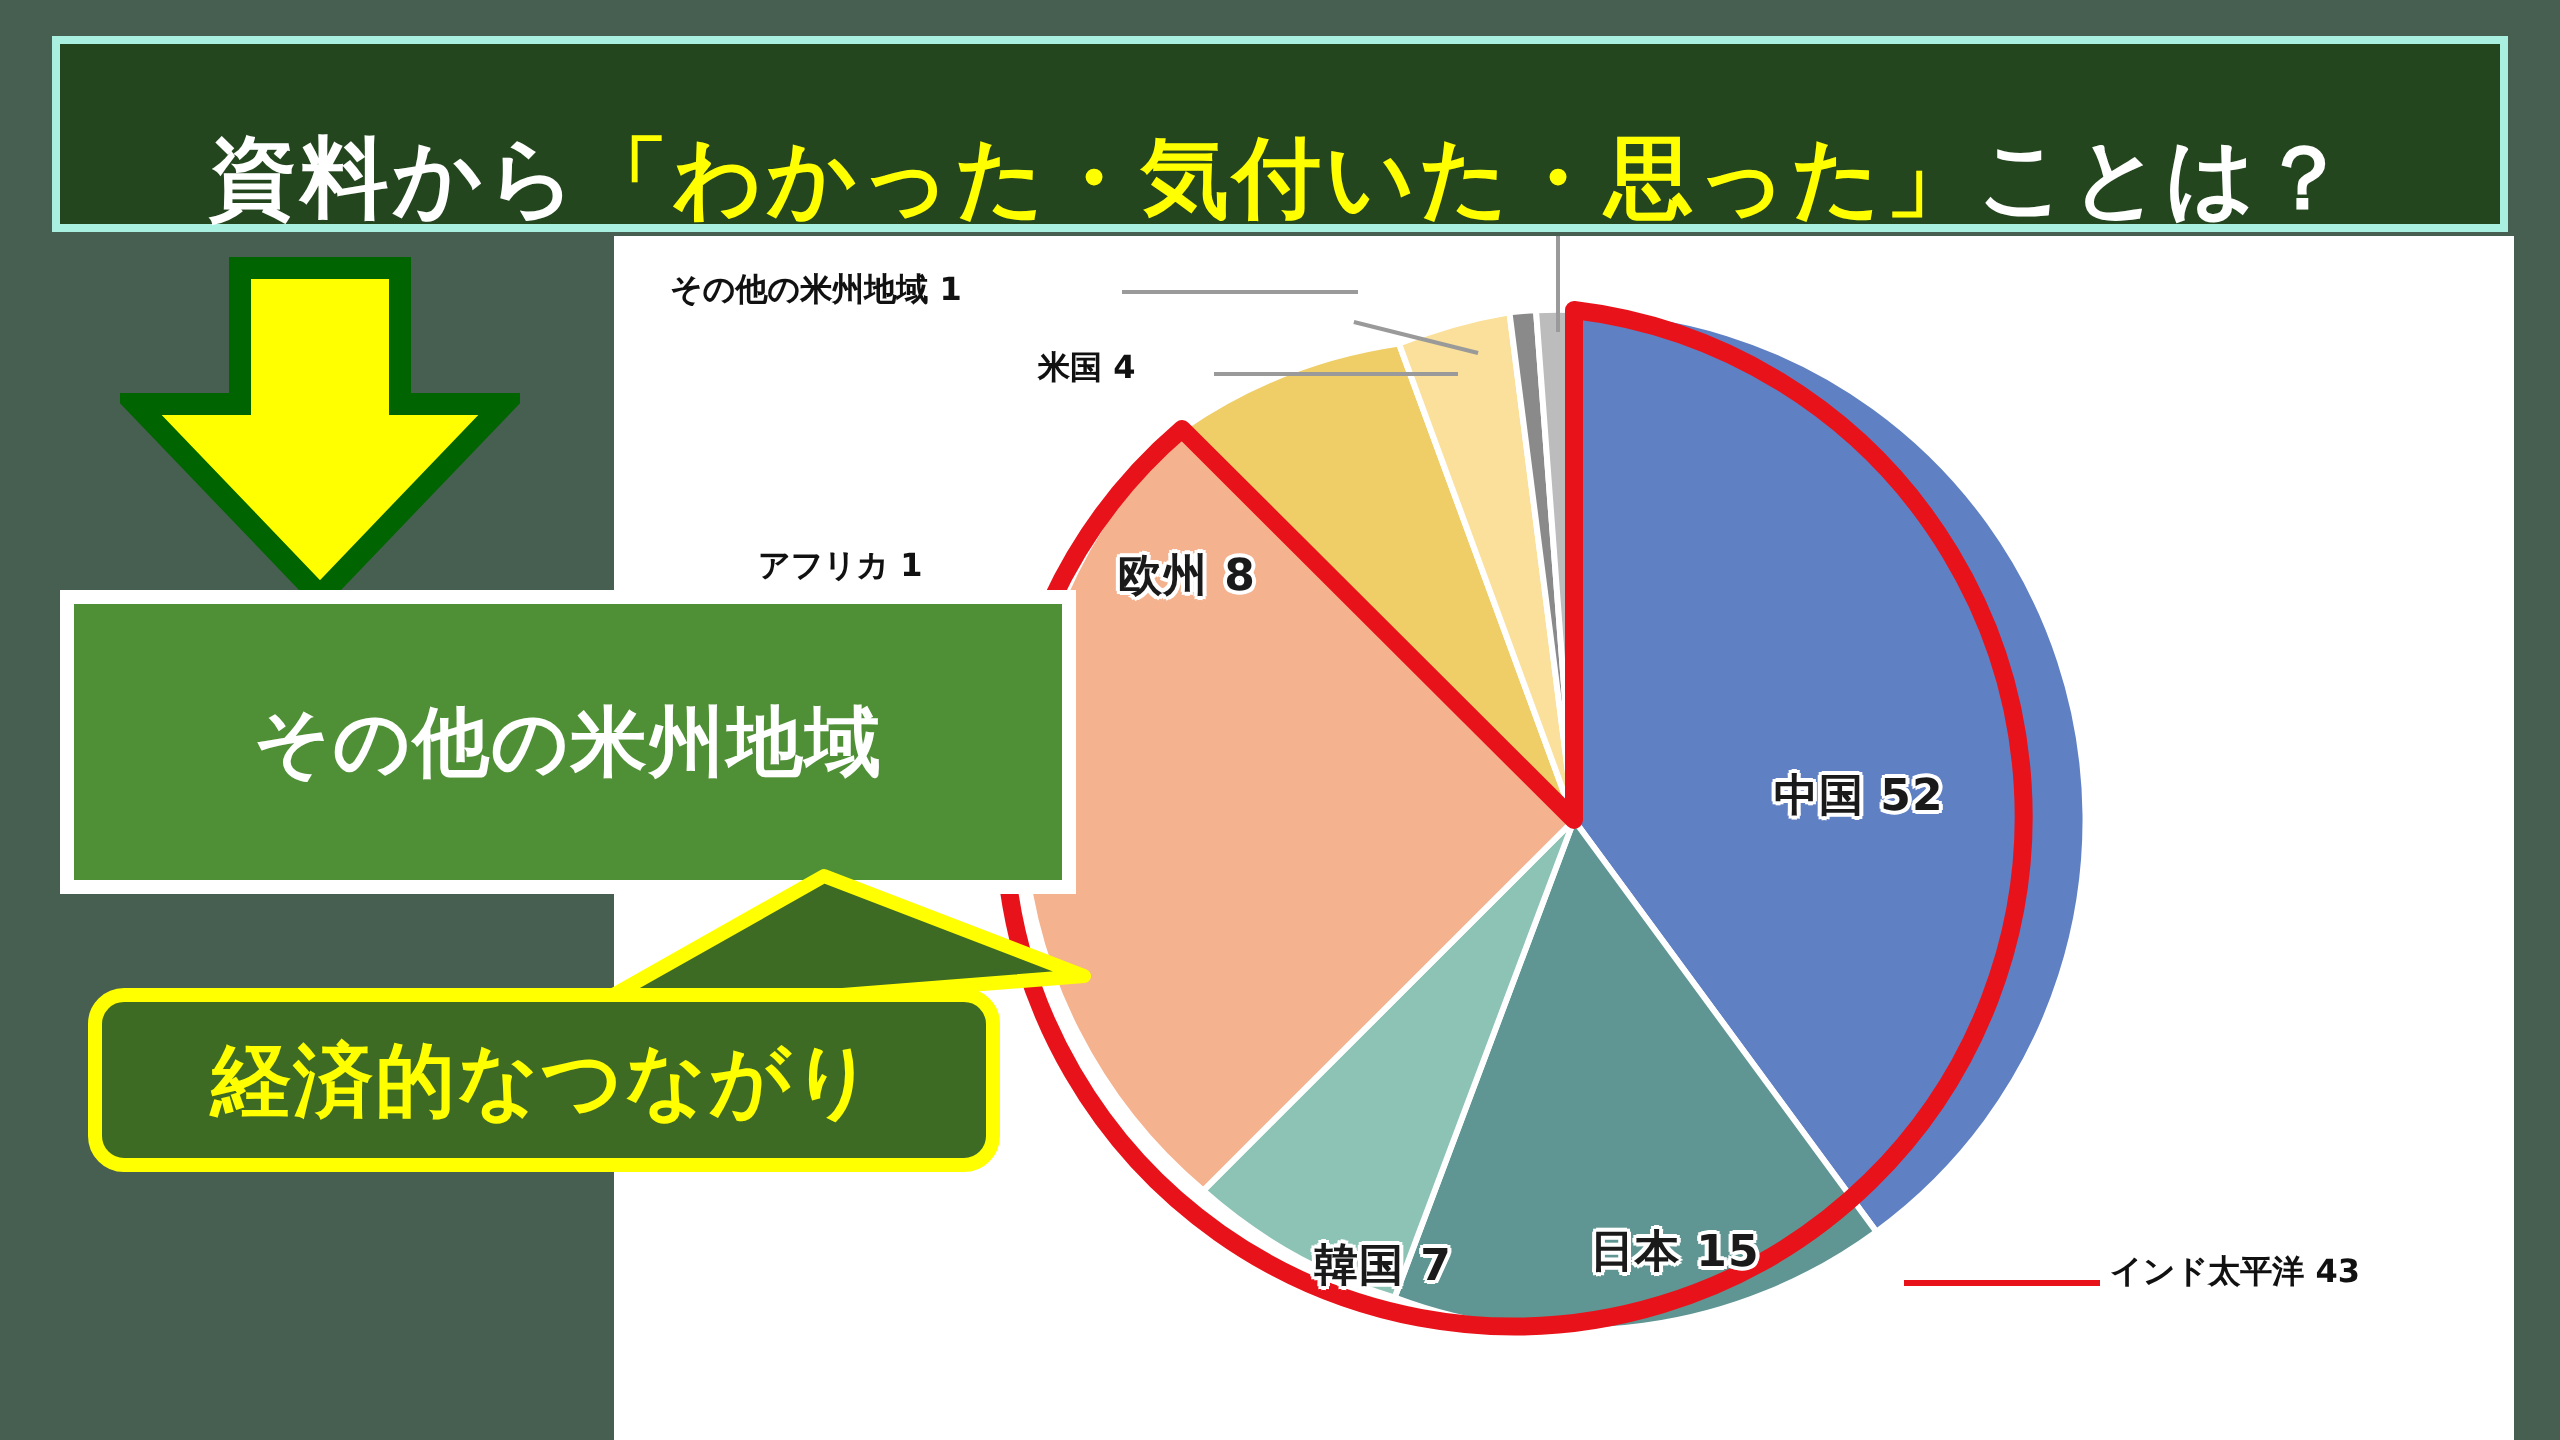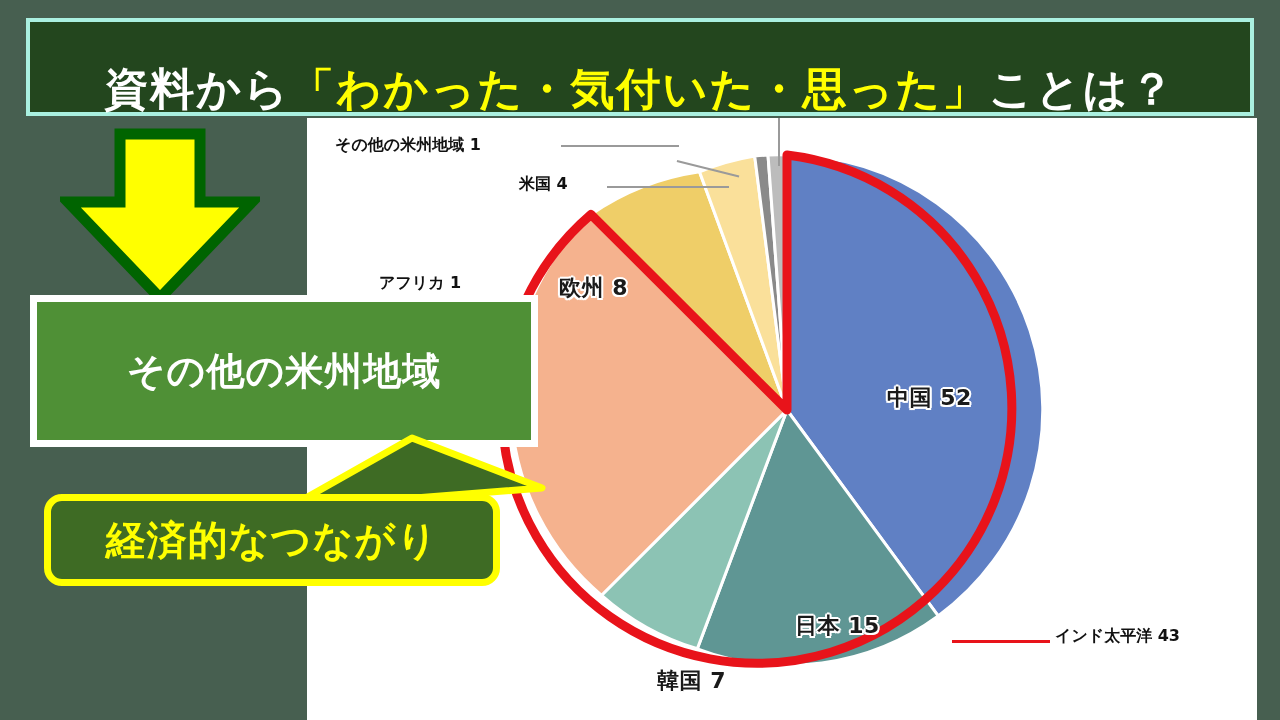--- a/index.html
+++ b/index.html
@@ -113,21 +113,21 @@
 
       <path d="M 300 300 L 281.0 45.1 A 255 255 0 0 1 300 45 Z" fill="#bcbcbc" stroke="#ffffff" stroke-width="3"></path>
 
       <path d="M 300 300 L 300 45 A 255 255 0 1 1 104.0 104.5 Z" fill="none" stroke="#e8131a" stroke-width="9" stroke-linejoin="round"></path>
     </svg>
 
     <div class="plabel" style="left:580px;top:265px;">中国 52</div>
 
     <div class="plabel" style="left:488px;top:493px;">日本 15</div>
 
-    <div class="plabel" style="left:350px;top:500px;margin-top:48px;">韓国 7</div>
+    <div class="plabel" style="left:350px;top:500px;">韓国 7</div>
 
     <div class="plabel two" style="left:225px;top:305px;">
     </div>
 
     <div class="plabel" style="left:252px;top:155px;">欧州 8</div>
 
     <div class="outlabel" style="left:28px;top:17px;">その他の米州地域 1</div>
     <div class="leader" style="left:254px;top:27px;width:118px;"></div>
     <div class="leader" style="left:370px;top:42px;width:64px;transform:rotate(14deg);transform-origin:left center;"></div>
 

